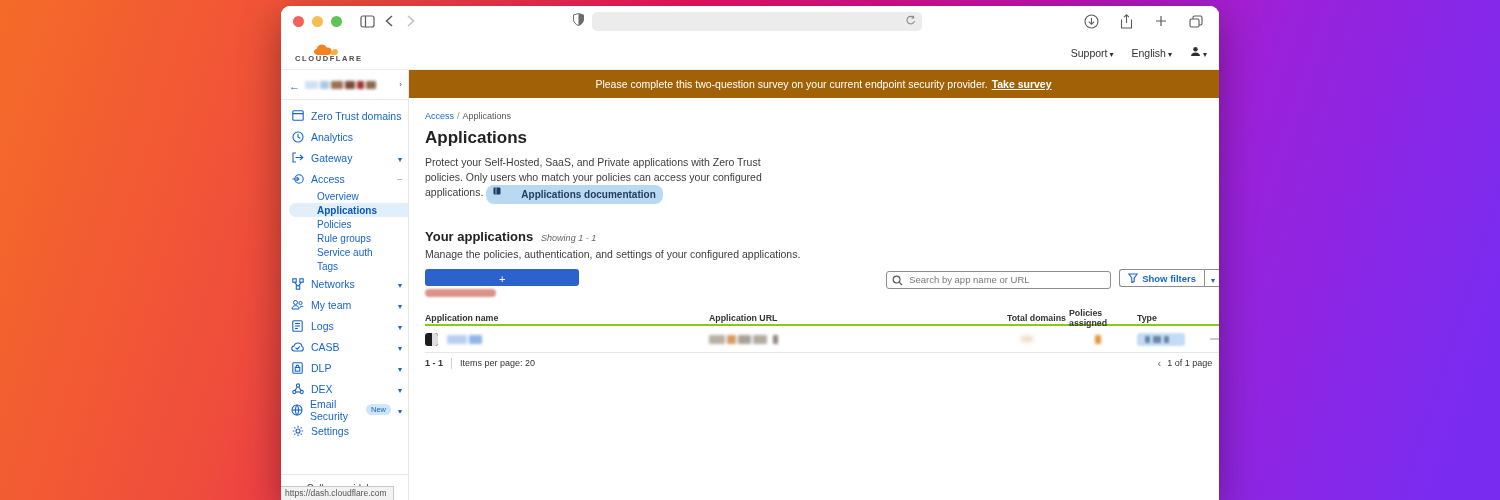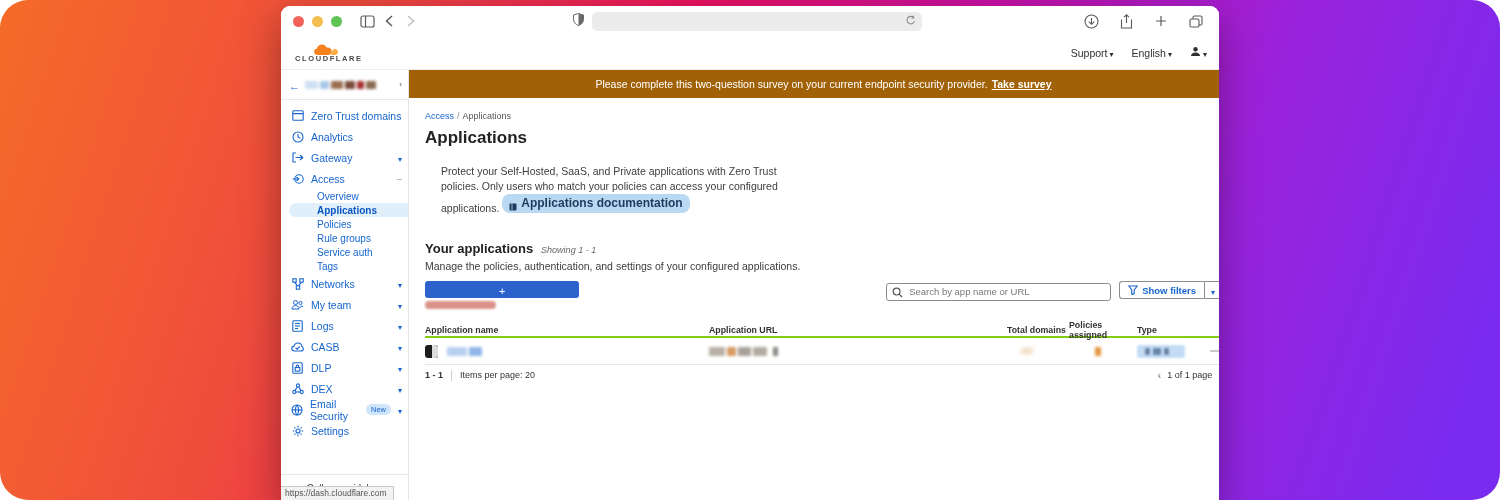--- a/index.html
+++ b/index.html
@@ -1,18 +1,18 @@
 <!DOCTYPE html>
 <html><head>
 <meta charset="utf-8">
 <style>
   html,body{margin:0;padding:0;}
   body{font-family:"Liberation Sans",sans-serif;}
   .stage{position:relative;width:1500px;height:500px;overflow:hidden;
-    background:linear-gradient(108deg,#f56b28 0%,#ef4b3d 22%,#ec1261 42%,#c911a8 60%,#9a22db 78%,#7a2bf0 96%);border-radius:28px;}
+    background:linear-gradient(108deg,#f56b28 0%,#ef4b3d 22%,#ec1261 42%,#c911a8 60%,#9a22db 78%,#7a2bf0 96%);}
   .window{position:absolute;left:281px;top:6px;width:938px;height:494px;background:#fff;
     border-radius:9px 9px 0 0;box-shadow:0 12px 40px rgba(0,0,0,.35);overflow:hidden;}
 
   
   .chrome{height:30px;display:flex;align-items:center;padding:0 12px;background:#fff;}
   .lights{display:flex;gap:8px;margin-right:14px;}
   .light{width:11px;height:11px;border-radius:50%;}
   .light.r{background:#f2625a;} .light.y{background:#f5bd4f;} .light.g{background:#5fc454;}
   .cicon{display:flex;align-items:center;justify-content:center;width:22px;height:22px;color:#5a5a5a;}
   .cicon.dim{color:#c0c0c0;}
@@ -55,22 +55,22 @@
   .banner{height:28px;background:#a16207;display:flex;align-items:center;justify-content:center;position:relative;color:#fff;font-size:10.5px;}
   .banner a{color:#fff;font-weight:bold;text-decoration:underline;margin-left:4px;cursor:pointer;}
 
   
   .content{padding:13px 16px 0 16px;}
   .breadcrumb{font-size:9px;margin-bottom:7px;}
   .breadcrumb .b-link{color:#1765cc;}
   .breadcrumb .b-sep{color:#8a8a8a;margin:0 3px;}
   .breadcrumb .b-cur{color:#555;}
   .page-title{font-size:17px;font-weight:bold;color:#222;margin:0 0 7px 0;}
-  .desc{font-size:10.5px;color:#3d3d3d;line-height:15px;max-width:352px;margin:16px;}
-  .doc-pill{display:inline-flex;align-items:flex-end;gap:4px;background:#b9d9f2;color:#1d3a5f;font-size:12px;font-weight:bold;border-radius:8px;padding:2px 7px;vertical-align:1px;cursor:pointer;}
+  .desc{font-size:10.5px;color:#3d3d3d;line-height:15px;max-width:352px;margin:0;}
+  .doc-pill{display:inline-flex;align-items:flex-start;gap:20px;background:#b9d9f2;color:#1d3a5f;font-size:10px;font-weight:bold;border-radius:8px;padding:2px 7px;vertical-align:1px;cursor:pointer;}
   .sec-head{margin-top:25px;display:flex;align-items:baseline;gap:8px;}
   .sec-title{font-size:13px;font-weight:bold;color:#222;}
   .sec-showing{font-size:9px;color:#666;font-style:italic;}
   .sec-desc{font-size:10.5px;color:#3d3d3d;margin-top:4px;}
   .toolbar{margin-top:9px;display:flex;justify-content:space-between;align-items:flex-start;}
   .btn-add{background:#2b62cc;color:#fff;border:none;border-radius:3px;height:17px;font-size:15px;font-weight:bold;font-family:"Liberation Sans",sans-serif;padding:0 10px;display:flex;align-items:center;gap:5px;cursor:pointer;flex-direction:column;}
   .i-plus::before{content:"+";font-weight:normal;font-size:11px;}
   .pink-blob{margin-top:3px;width:71px;height:8px;border-radius:4px;background:#da9289;filter:blur(0.8px);}
   .searchgrp{display:flex;align-items:center;}
   .searchbox{position:relative;width:225px;height:18px;margin-right:8px;}

